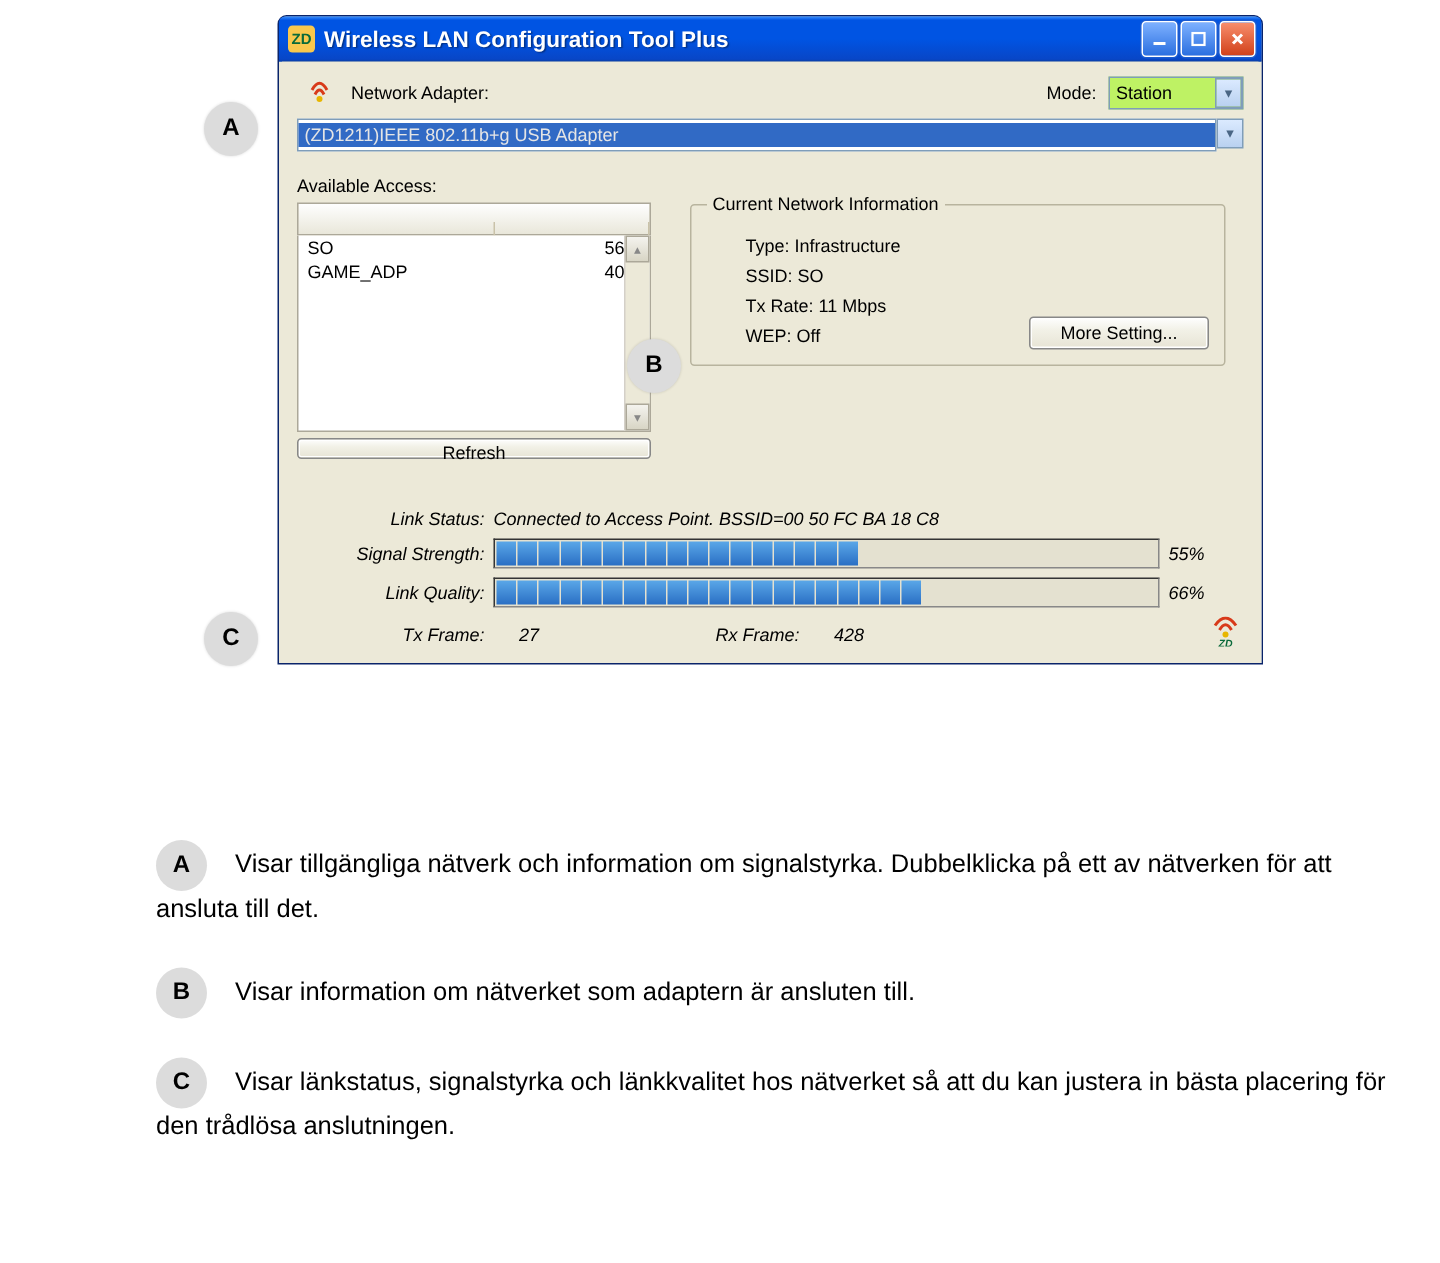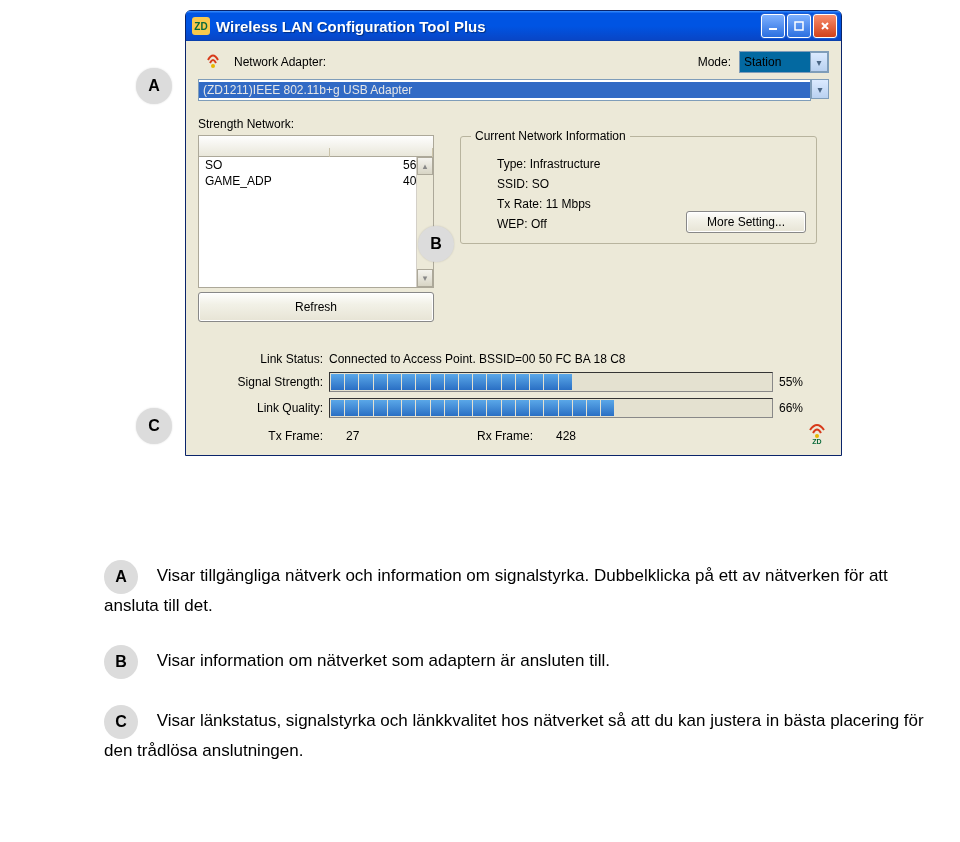--- a/index.html
+++ b/index.html
@@ -113,21 +113,21 @@
     width:16px; height:18px;
     border:1px solid #7f9db9;
     background: linear-gradient(to bottom,#dbeaff,#b9d1f0);
     display:flex; align-items:center; justify-content:center;
     font-size:10px; color:#4a6685;
   }
   .mode-select {
     width: 84px;
     height:20px;
     border:1px solid #7f9db9;
-    background:#0369a1;
+    background:#bef264;
     display:flex;
     align-items:center;
     padding: 0 0 0 4px;
     font-size:12px;
   }
   .mode-select .select-arrow { margin-left:auto; }
 
   
   .net-section { display:flex; margin-top: 16px; gap: 14px; }
 
@@ -175,36 +175,36 @@
     border: 1px solid #888;
     background: linear-gradient(to bottom,#fefefe 0%, #f2f1e7 40%, #e7e4d5 100%);
     border-radius: 3px;
     box-shadow: inset 0 0 0 1px #fff;
     font-family: Verdana, Arial, sans-serif;
     font-size:12px;
     padding: 2px 0;
     text-align:center;
   }
 
-  .refresh-btn { width:100%; margin-top:4px; height:30px; }
+  .refresh-btn { width:100%; margin-top:4px; height:14px; }
 
   
   .cni { flex:1; }
   fieldset {
     border:1px solid #b8b49e;
     border-radius:3px;
     padding: 8px 10px 10px 10px;
     margin:12px;
   }
   legend { font-size:12px; padding:0 4px; }
   .info-row { margin: 6px 0; font-size:12px; padding-left: 26px; }
   .more-btn { float:right; width:120px; height:22px; margin-top:-22px; }
 
   
-  .link-section { margin-top: 30px; font-size:12px; }
+  .link-section { margin-top: 30px; font-size:12px;font-style:italic; }
   .ls-row { display:flex; align-items:center; margin: 6px 0; }
   .ls-label { width: 125px; text-align:right; padding-right:6px; }
   .ls-val { flex:1; }
 
   .bar-outer {
     flex:1;
     height:16px;
     border:1px inset #888;
     background:#e4e1d0;
     display:flex;
@@ -314,21 +314,21 @@
     <div class="adapter-select">
       <div class="select-box">
         <span class="sel-text">(ZD1211)IEEE 802.11b+g USB Adapter</span>
       </div>
       <span class="select-arrow">▾</span>
     </div>
 
     <div class="net-section">
 
       <div class="avail">
-        <span class="avail-label">Strength Network:</span>
+        <span class="avail-label">Available Access:</span>
         <div class="list-head">
           <div class="col-ssid">SSID</div>
           <div class="col-str">Strength</div>
         </div>
         <div class="list-body">
           <div class="list-row">
             <div class="c1">SO</div>
             <div class="c2">56%</div>
           </div>
           <div class="list-row">

